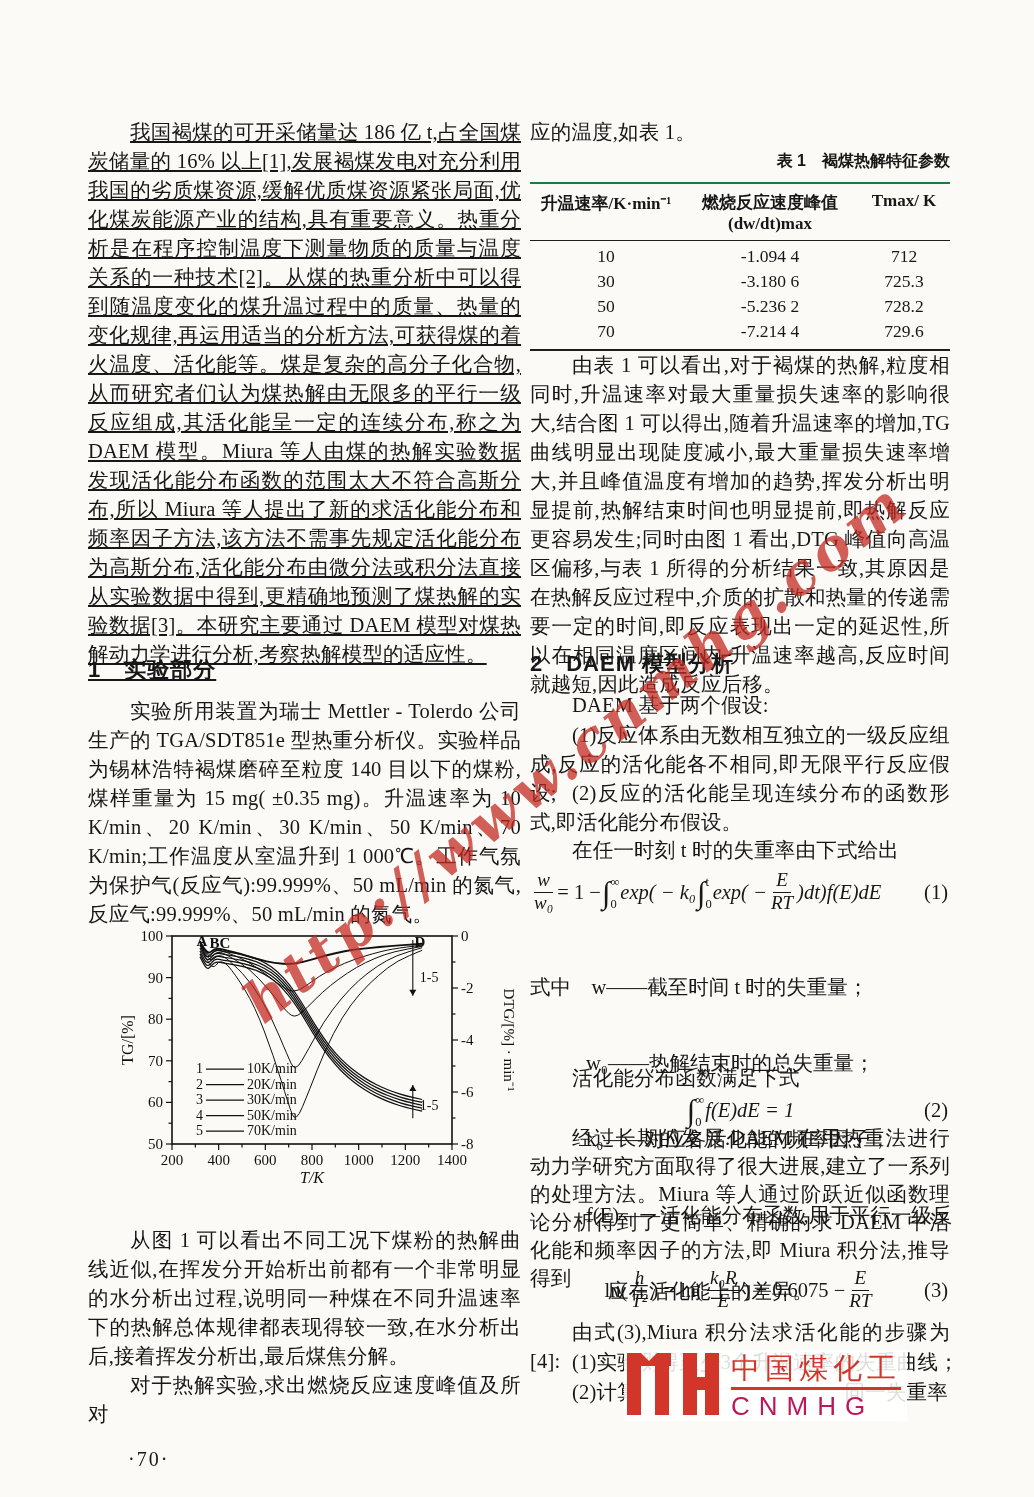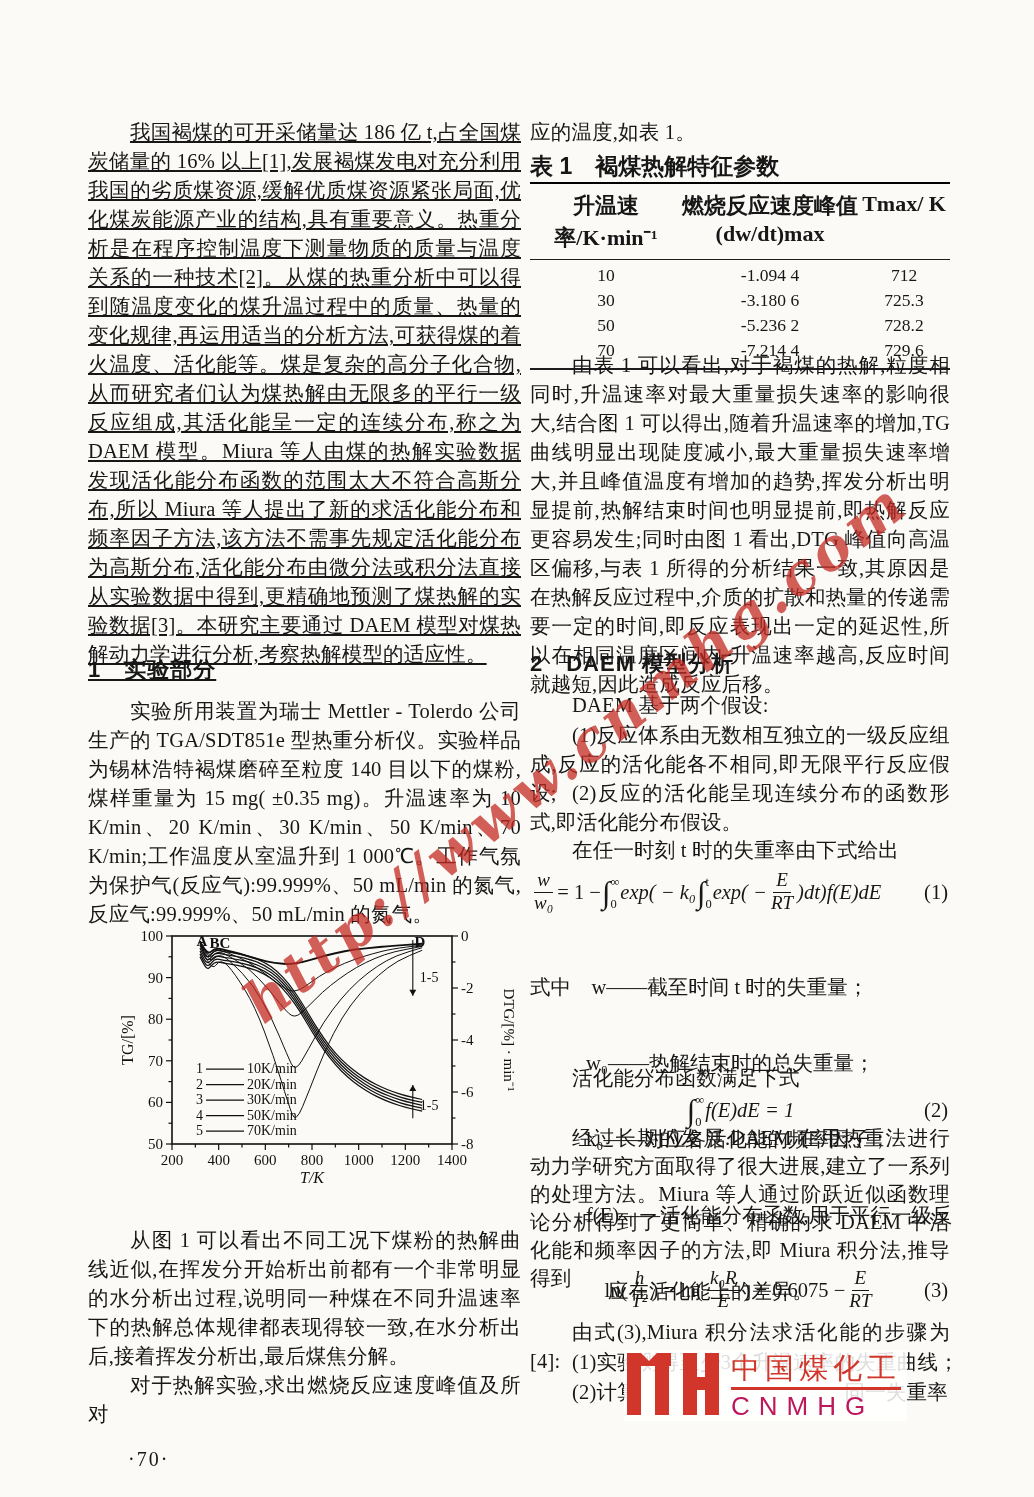--- a/index.html
+++ b/index.html
@@ -14,23 +14,23 @@
   #l-h1{left:88px;top:655px;width:433px;text-decoration:underline;}
   #l-p2{left:88px;top:697px;width:433px;}
   #figure{left:120px;top:920px;width:402px;height:264px;}
   #figure text{font-family:"Liberation Serif",serif;fill:#111;}
   #figcap{left:88px;top:1195px;width:433px;text-align:center;font-family:"Liberation Sans",sans-serif;font-weight:bold;font-size:19px;}
   #l-p3{left:88px;top:1226px;width:433px;}
   #l-p4{left:88px;top:1371px;width:433px;}
   #pageno{left:98px;top:1448px;font-size:20px;letter-spacing:2px;margin-left:30px;}
   
   #r-p0{left:530px;top:118px;width:420px;}
-  #tabcap{left:530px;top:151px;width:420px;text-align:left;font-family:"Liberation Sans",sans-serif;font-weight:bold;font-size:23px;}
+  #tabcap{left:530px;top:151px;width:420px;text-align:right;font-family:"Liberation Sans",sans-serif;font-weight:bold;font-size:16px;}
   #table1{left:530px;top:182px;width:420px;}
-  .thead{display:grid;grid-template-columns:152px 176px 92px;border-top:2px solid #000000;border-bottom:1.5px solid #1d1d1d;padding:7px 0 6px 0;font-size:22px;font-weight:bold;}
+  .thead{display:grid;grid-template-columns:152px 176px 92px;border-top:2px solid #15803d;border-bottom:1.5px solid #1d1d1d;padding:7px 0 6px 0;font-size:17px;font-weight:bold;}
   .thead span{text-align:center;}
   .tbody{border-bottom:2px solid #1d1d1d;padding:3px 0 5px 0;}
   .trow{display:grid;grid-template-columns:152px 176px 92px;font-size:17.5px;line-height:25px;}
   .trow span{text-align:center;}
   #r-p1{left:530px;top:327px;width:420px;margin-top:24px;}
   #r-h2{left:530px;top:649px;width:420px;}
   #r-p2{left:530px;top:691px;width:420px;}
   #r-p3{left:530px;top:721px;width:420px;}
   #r-p4{left:530px;top:779px;width:420px;}
   #r-p5{left:530px;top:836px;width:420px;}

